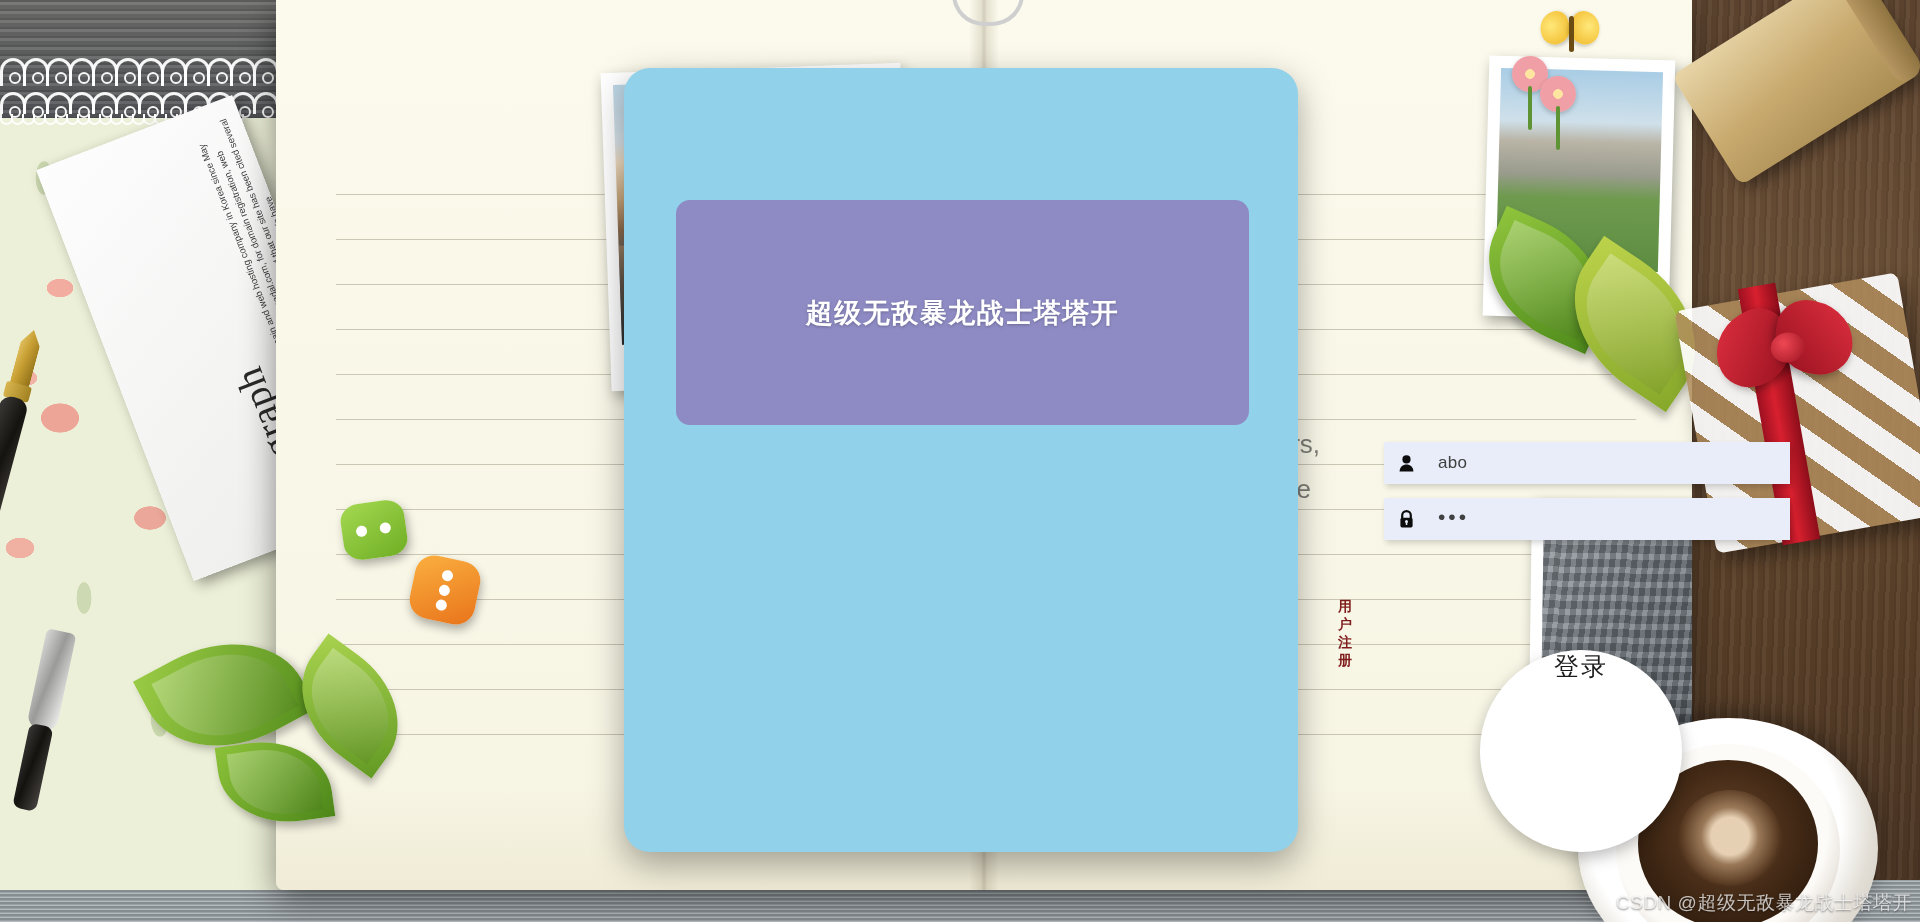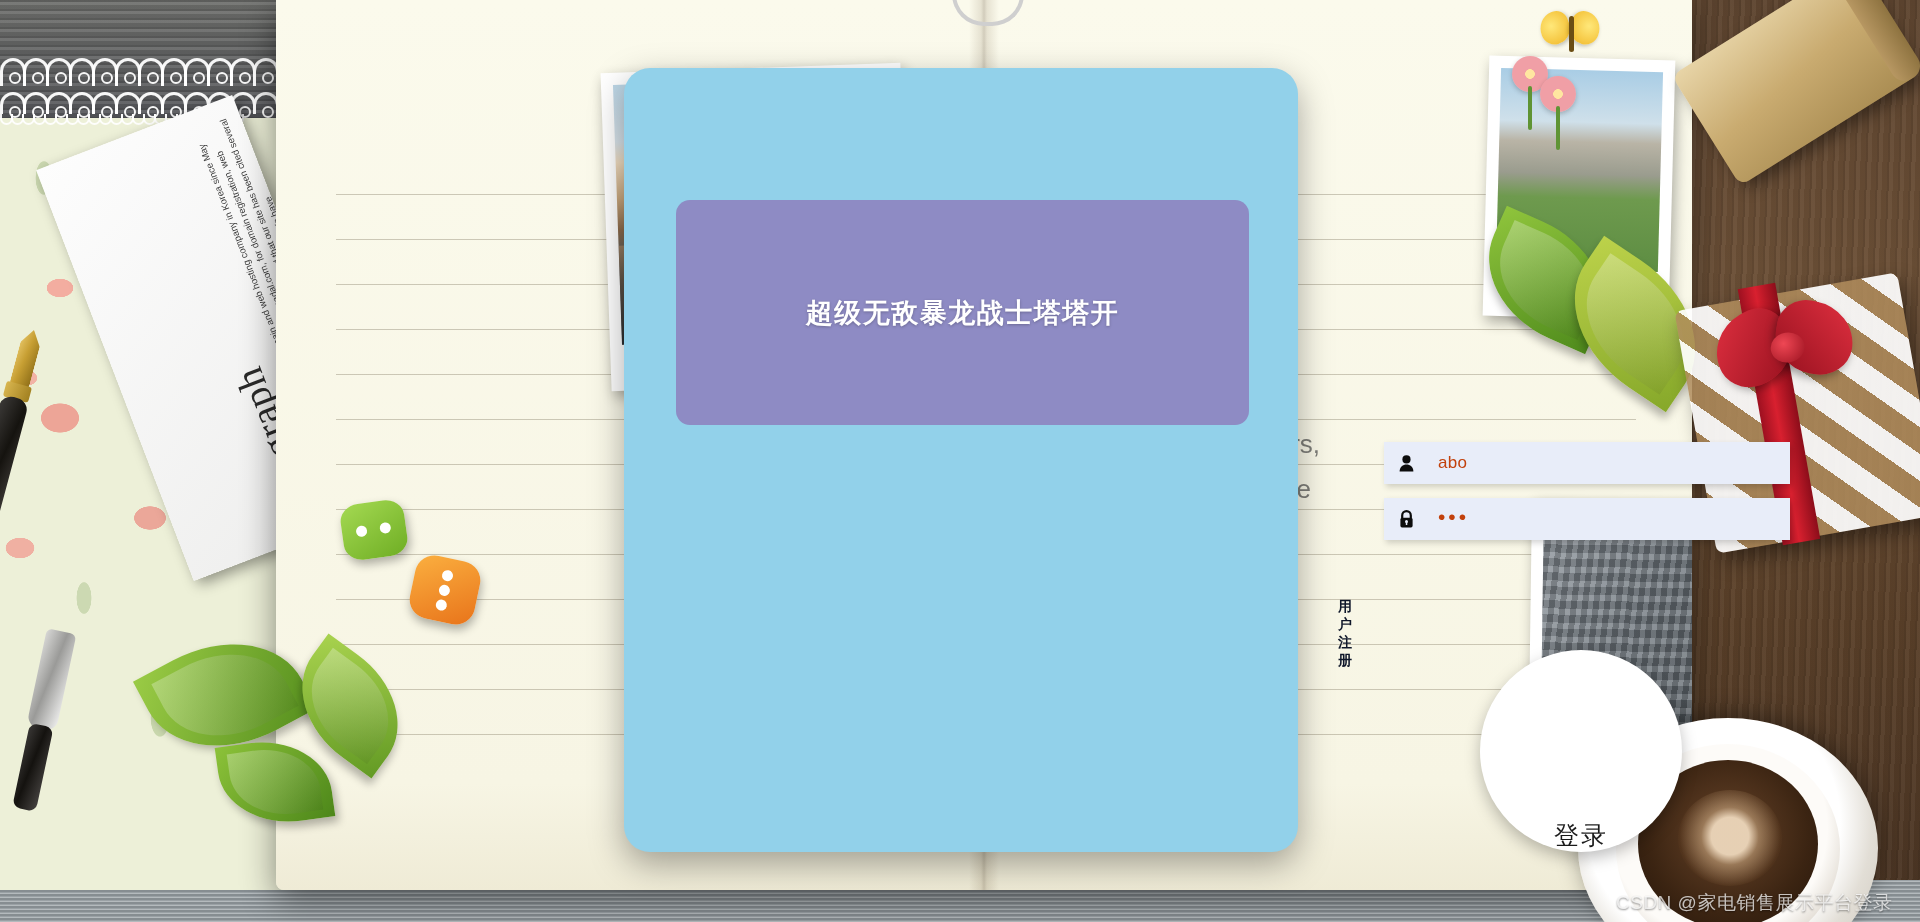--- a/index.html
+++ b/index.html
@@ -515,50 +515,50 @@
 
   .field-icon {
     width: 44px;
     display: flex;
     align-items: center;
     justify-content: center;
     flex: 0 0 44px;
   }
   .field-value {
     font-size: 17px;
-    color: #c2410c;
+    color: #404040;
     letter-spacing: 0.3px;
     padding-left: 10px;
   }
   .field-value.masked {
     font-size: 21px;
     letter-spacing: 3px;
     line-height: 1;
     padding-bottom: 6px;
   }
 
   .register-link {
     position: absolute;
     left: 714px; top: 530px;
     font-size: 14px;
     font-weight: bold;
-    color: #0f172a;
+    color: #7f1d1d;
     cursor: pointer;
   }
 
   .login-btn {
     position: absolute;
     left: 856px; top: 582px;
     width: 202px; height: 202px;
     border-radius: 50%;
     background: #ffffff;
     border: none;
     box-shadow: 0 6px 16px rgba(0,0,0,0.26);
     display: flex;
-    align-items: flex-end;
+    align-items: flex-start;
     justify-content: center;
     cursor: pointer;
     padding: 0;
   }
   .login-btn-label {
     font-size: 25px;
     color: #1a1a1a;
     letter-spacing: 2px;
   }
 
@@ -761,15 +761,15 @@
       <span class="field-value masked">•••</span>
     </div>
 
     <div class="register-link">用户注册</div>
 
     <button class="login-btn">
       <span class="login-btn-label">登录</span>
     </button>
   </div>
 
-  <div class="watermark">CSDN @家电销售展示平台登录</div>
+  <div class="watermark">CSDN @超级无敌暴龙战士塔塔开</div>
 
 </div>
 
 </body></html>

